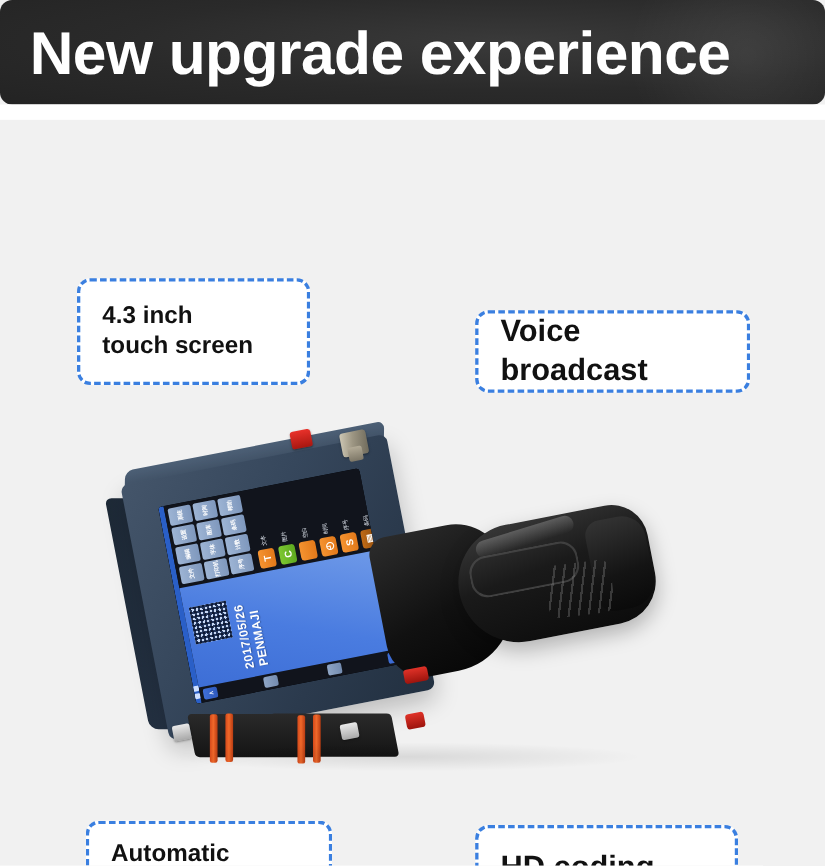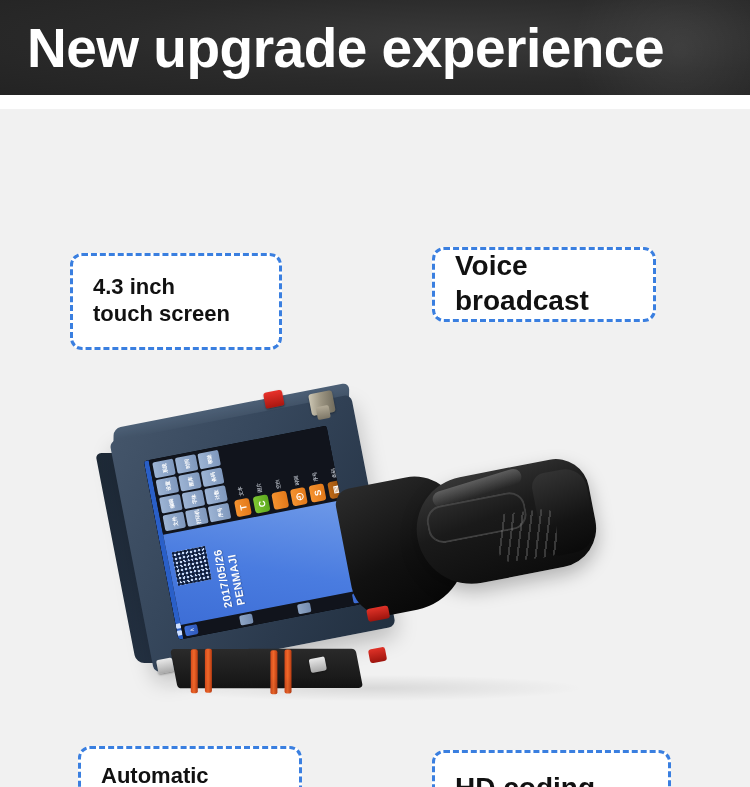--- a/index.html
+++ b/index.html
@@ -23,20 +23,21 @@
   .banner {
     position: absolute;
     left: 0;
     top: 0;
     width: 750px;
     height: 95px;
     background: #2b2b2b;
     background-image:
       radial-gradient(ellipse at 62% 40%, #3a3a3a 0%, #2a2a2a 55%, #232323 100%);
     overflow: hidden;
+    border-radius: 11px;
   }
   .banner-title {
     position: absolute;
     left: 27px;
     top: 50%;
     transform: translateY(-50%);
     color: #ffffff;
     font-size: 55px;
     font-weight: bold;
     letter-spacing: -0.5px;
@@ -84,21 +85,21 @@
   }
   .callout-text {
     color: #111111;
     font-weight: bold;
     font-size: 22px;
     line-height: 1.22;
     font-family: "Liberation Sans", sans-serif;
     white-space: pre-line;
   }
   #callout-touch-screen  { left: 70px;  top: 144px; width: 212px; height: 97px; }
-  #callout-voice         { left: 432px; top: 138px; width: 224px; height: 75px; align-items: center; }
+  #callout-voice         { left: 432px; top: 173px; width: 250px; height: 75px; align-items: center; }
   #callout-storage       { left: 78px;  top: 637px; width: 224px; height: 89px; }
   #callout-hd-coding     { left: 432px; top: 641px; width: 239px; height: 79px; }
 
   #callout-voice .callout-text,
   #callout-hd-coding .callout-text { font-size: 28px; }
 
   
   .product {
     position: absolute;
     left: 120px;

